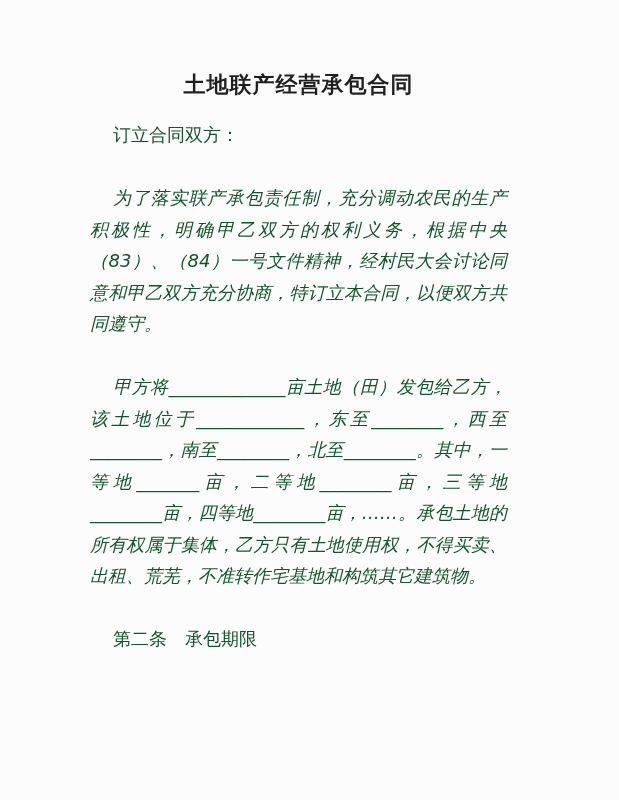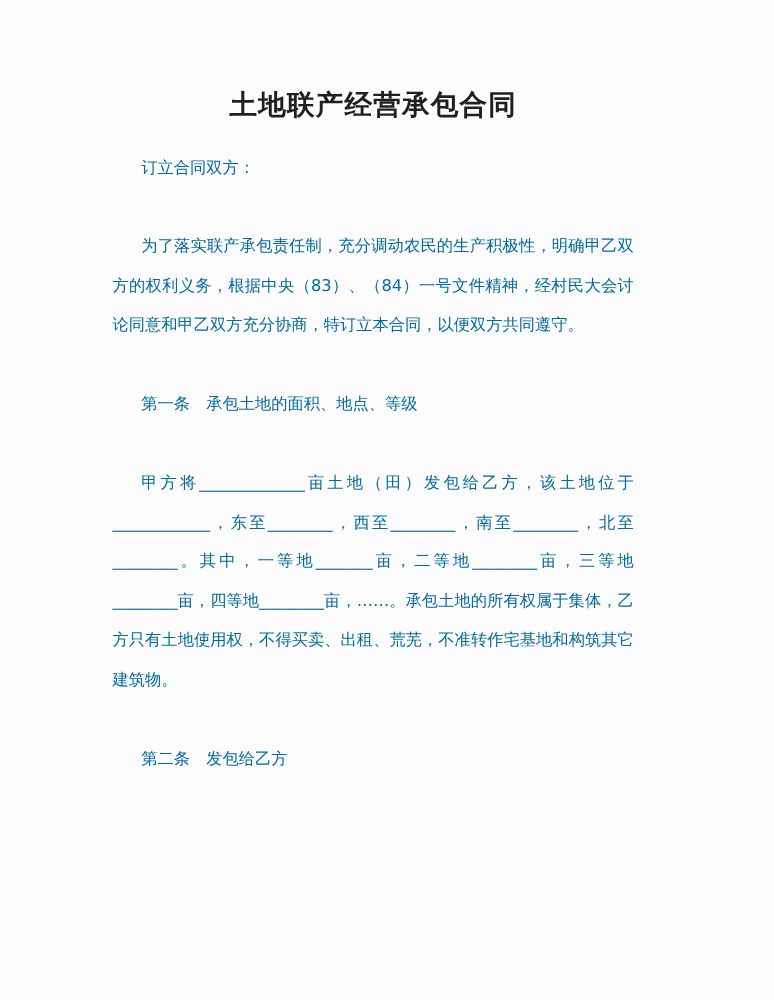--- a/index.html
+++ b/index.html
@@ -26,40 +26,40 @@
     font-size: 22px;
     font-weight: bold;
     line-height: 30px;
     text-align: center;
     color: #1f1f1f;
     letter-spacing: 1px;
     white-space: nowrap;
   }
   .para {
     margin: 0 0 31.5px 0;
-    font-size: 13px;
+    font-size: 18px;
     line-height: 31.5px;
     text-indent: 23px;
-    color: #0369a1;
+    color: #14532d;
   }
   .justify {
     text-align: justify;
     text-justify: inter-ideograph;
+    font-style: italic;
   }
 </style>
 </head>
 <body>
 
 <div class="page">
   <h1 class="title">土地联产经营承包合同</h1>
 
   <p class="para">订立合同双方：</p>
 
 
 
   <p class="para justify">为了落实联产承包责任制，充分调动农民的生产积极性，明确甲乙双方的权利义务，根据中央（83）、（84）一号文件精神，经村民大会讨论同意和甲乙双方充分协商，特订立本合同，以便双方共同遵守。</p>
 
-  <p class="para">第一条　承包土地的面积、地点、等级</p>
 
   <p class="para justify">甲方将_____________亩土地（田）发包给乙方，该土地位于____________，东至________，西至________，南至________，北至________。其中，一等地_______亩，二等地________亩，三等地________亩，四等地________亩，……。承包土地的所有权属于集体，乙方只有土地使用权，不得买卖、出租、荒芜，不准转作宅基地和构筑其它建筑物。</p>
 
-  <p class="para">第二条　发包给乙方</p>
+  <p class="para">第二条　承包期限</p>
 </div>
 
 </body></html>

